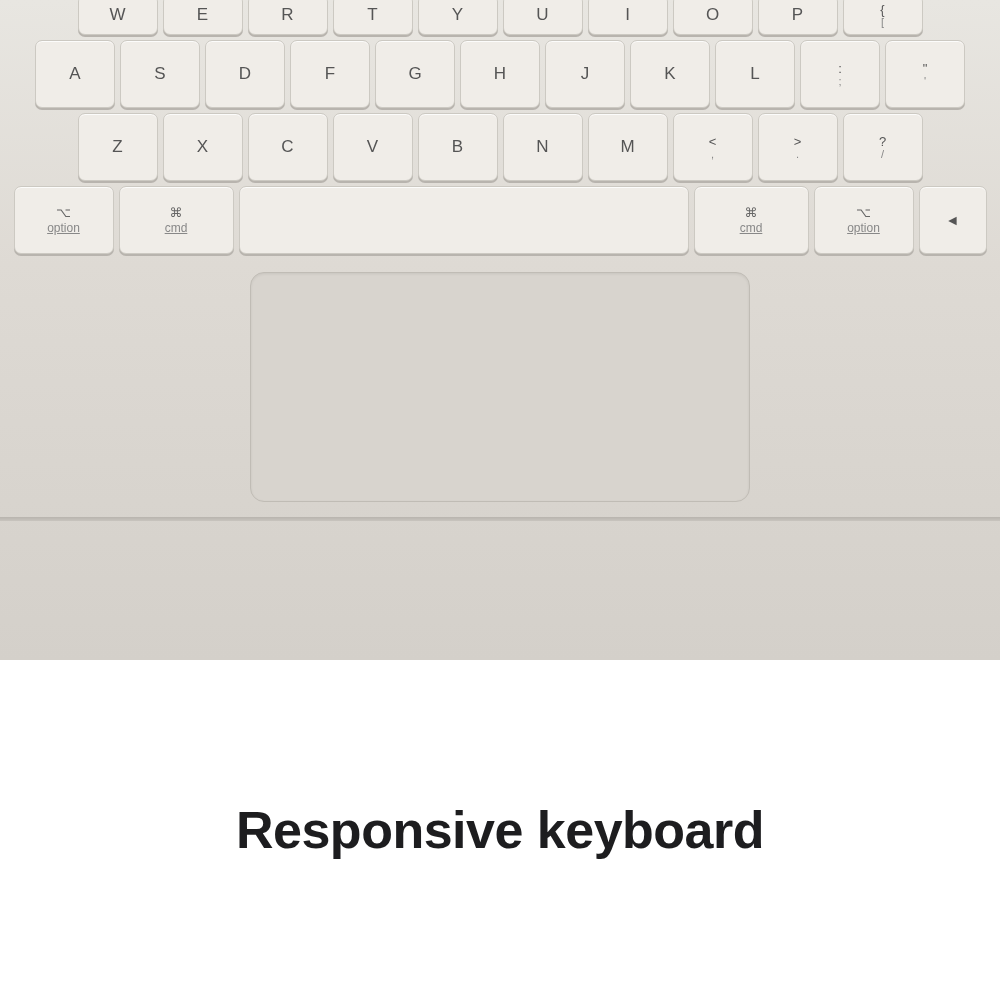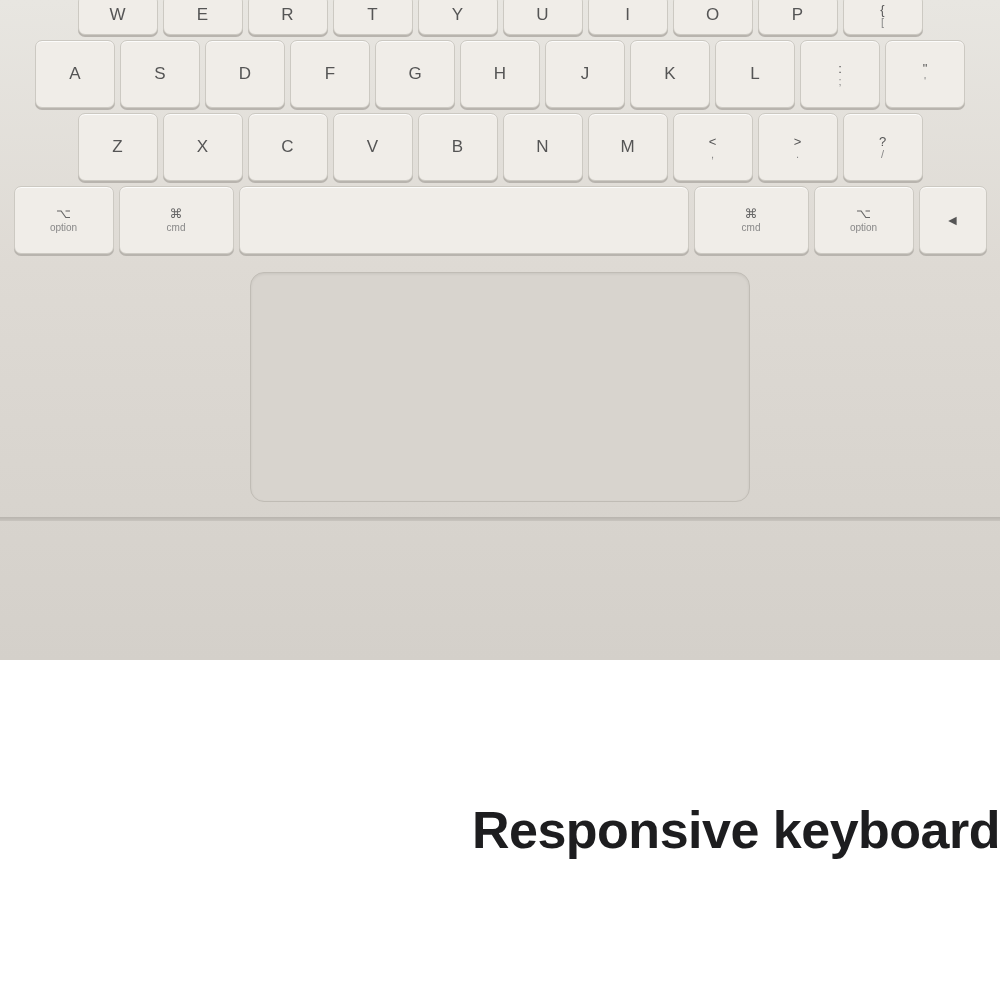--- a/index.html
+++ b/index.html
@@ -69,23 +69,24 @@
     }
 
     .key-cmd {
       width: 115px;
       height: 68px;
       font-size: 11px;
       color: #666;
     }
 
     .key-modifier-label {
-      font-size: 10px;
+      font-size: 12px;
       color: #888;
       margin-top: 2px;
+      text-decoration: underline;
     }
 
     .key-symbol {
       font-size: 13px;
       line-height: 1;
     }
 
     .key-sub {
       font-size: 11px;
       color: #888;
@@ -122,21 +123,21 @@
       background: linear-gradient(180deg, #b8b4ae, #c8c4be);
     }
 
     
     .text-section {
       width: 1000px;
       height: 340px;
       background: #ffffff;
       display: flex;
       align-items: center;
-      justify-content: flex-end;
+      justify-content: center;
     }
 
     .headline {
       text-align: center;
       font-size: 52px;
       font-weight: 700;
       color: #1d1d1f;
       line-height: 1.2;
       letter-spacing: -0.5px;
     }

